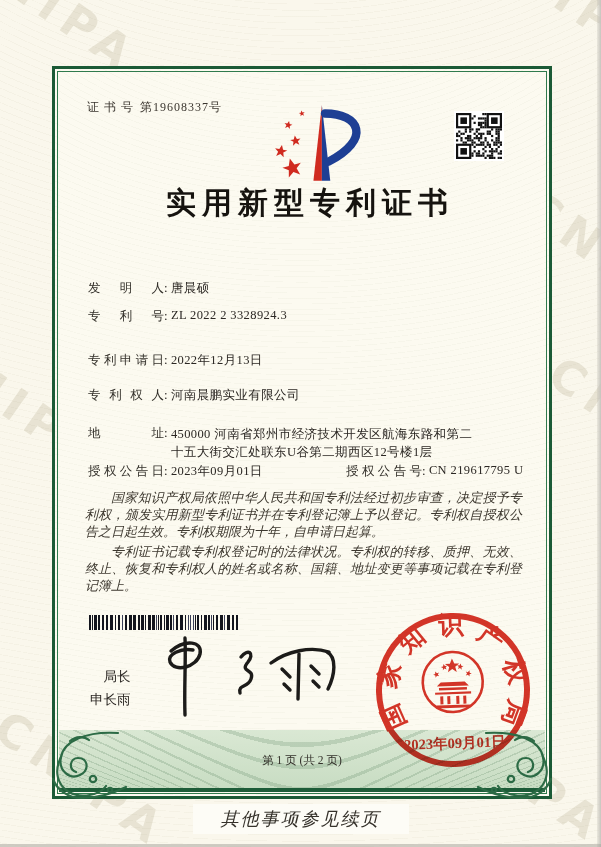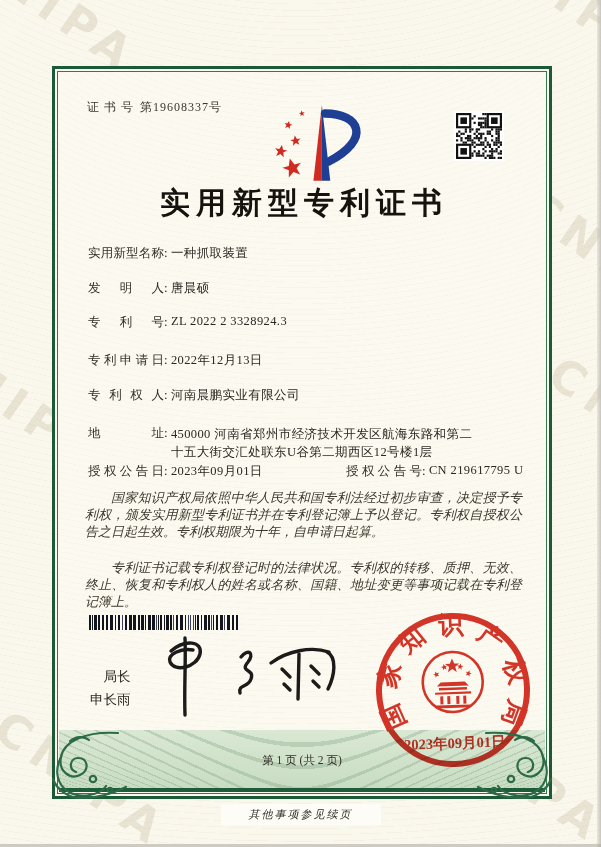--- a/index.html
+++ b/index.html
@@ -20,55 +20,55 @@
             background:#fcfaf0;z-index:1;
             background-image:repeating-radial-gradient(ellipse 170% 90% at 50% -30%,rgba(150,160,120,0.05) 0 1px,transparent 1px 7px);}
   .inner-line{position:absolute;inset:2px;border:1px solid #2f7a4d;pointer-events:none;}
 
   .cert-no{position:absolute;left:32px;top:30px;font-size:12px;color:#3a352e;letter-spacing:1px;}
   .cert-no .num{margin-left:6px;}
 
   .logo{position:absolute;left:200px;top:34px;width:140px;height:82px;display:flex;align-items:center;justify-content:center;}
   .qr{position:absolute;left:399px;top:42px;width:50px;height:50px;background:#fff;padding:2px;box-sizing:border-box;}
 
-  .title{position:absolute;left:2px;top:114px;width:100%;text-align:center;font-size:30px;font-weight:bold;
+  .title{position:absolute;left:8px;top:114px;width:100%;text-align:center;font-size:30px;font-weight:bold;
          letter-spacing:6px;color:#16130f;}
 
   .frow{position:absolute;left:33px;font-size:13px;color:#2b2723;white-space:nowrap;}
   .flabel{display:inline-block;width:76px;font-size:12.5px;color:#33302a;text-align:justify;text-align-last:justify;vertical-align:top;}
   .fsep{white-space:pre;}
   .fvalue{font-size:12.5px;letter-spacing:0.4px;vertical-align:top;}
   .addr .fvalue{display:inline-block;white-space:pre-line;line-height:18px;max-width:310px;}
-  .r1{top:176px;} .r2{top:211px;} .r3{top:245px;} .r4{top:283px;} .r5{top:318px;}
+  .r1{top:176px;} .r2{top:211px;} .r3{top:239px;} .r4{top:283px;} .r5{top:318px;}
   .r6{top:356px;} .r7{top:394px;}
   .grant2{position:absolute;left:258px;top:0;}
 
   .paras{position:absolute;left:30px;top:420px;width:437px;font-size:13px;line-height:17px;
          color:#3c372e;font-style:italic;text-align:justify;}
   .paras p{margin:0;text-indent:2em;}
-  .paras p + p{margin-top:19px;font-family:Liberation Serif, serif;}
+  .paras p + p{margin-top:3px;font-family:Liberation Serif, serif;}
 
   .barcode{position:absolute;left:34px;top:546px;width:152px;height:15px;}
   .signature{position:absolute;left:90px;top:562px;width:214px;height:92px;z-index:3;}
   .officer{position:absolute;left:35px;top:596px;font-size:13.5px;color:#2b2723;line-height:23px;text-align:right;}
 
   .seal{position:absolute;left:318px;top:541px;width:160px;height:160px;z-index:4;opacity:0.95;
         transform:rotate(-2deg);mix-blend-mode:multiply;}
 
   .band{position:absolute;left:4px;right:4px;bottom:4px;height:58px;z-index:2;
         background-image:repeating-radial-gradient(ellipse 140% 120% at 50% 160%,rgba(86,128,92,0.22) 0 1px,transparent 1px 5px),
                          linear-gradient(180deg,rgba(216,231,210,0.95),rgba(199,220,194,0.98));
         border-bottom:4px solid #1d5c38;}
   .page-num{position:absolute;left:0;right:0;bottom:28px;text-align:center;font-size:11.5px;color:#33302a;z-index:3;}
   .flourish{position:absolute;bottom:-7px;width:80px;height:76px;z-index:5;}
   .flourish.fl-left{left:-7px;}
   .flourish.fl-right{right:-7px;transform:scaleX(-1);}
 
   .note{position:absolute;left:0;right:0;top:804px;text-align:center;z-index:2;}
-  .note span{display:inline-block;background:#fdfcf6;padding:3px 28px;font-size:11px;font-style:italic;
+  .note span{display:inline-block;background:#fdfcf6;padding:3px 28px;font-size:18px;font-style:italic;
              color:#35312a;letter-spacing:2px;}
 </style>
 </head>
 <body>
 
 <div class="page">
 
   <div class="wm wm1">CNIPA</div>
   <div class="wm wm2">CNIPA</div>
   <div class="wm wm3">CNIPA</div>
@@ -255,23 +255,20 @@
             <rect x="32" y="40" width="2" height="2"></rect>
             <rect x="34" y="40" width="2" height="2"></rect>
             <rect x="38" y="40" width="2" height="2"></rect>
             <rect x="40" y="40" width="2" height="2"></rect>
           </g>
       </svg>
     </div>
 
     <div class="title">实用新型专利证书</div>
 
-    <div class="frow r1">
-      <span class="flabel">实用新型名称</span><span class="fsep">: </span><span class="fvalue">一种抓取装置</span>
-    </div>
     <div class="frow r2">
       <span class="flabel">发明人</span><span class="fsep">: </span><span class="fvalue">唐晨硕</span>
     </div>
     <div class="frow r3">
       <span class="flabel">专利号</span><span class="fsep">: </span><span class="fvalue">ZL 2022 2 3328924.3</span>
     </div>
     <div class="frow r4">
       <span class="flabel">专利申请日</span><span class="fsep">: </span><span class="fvalue">2022年12月13日</span>
     </div>
     <div class="frow r5">

